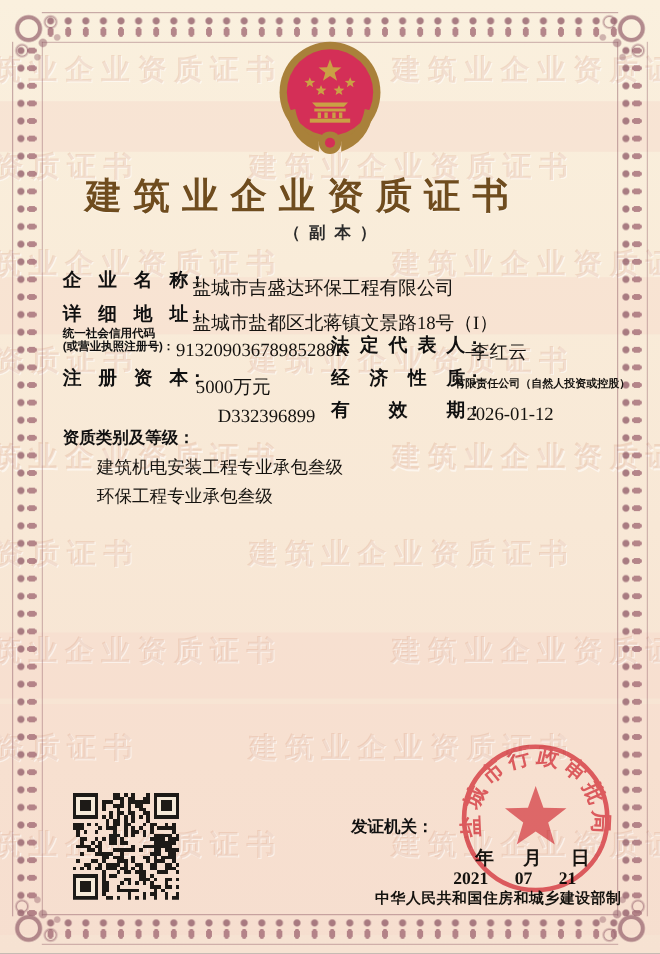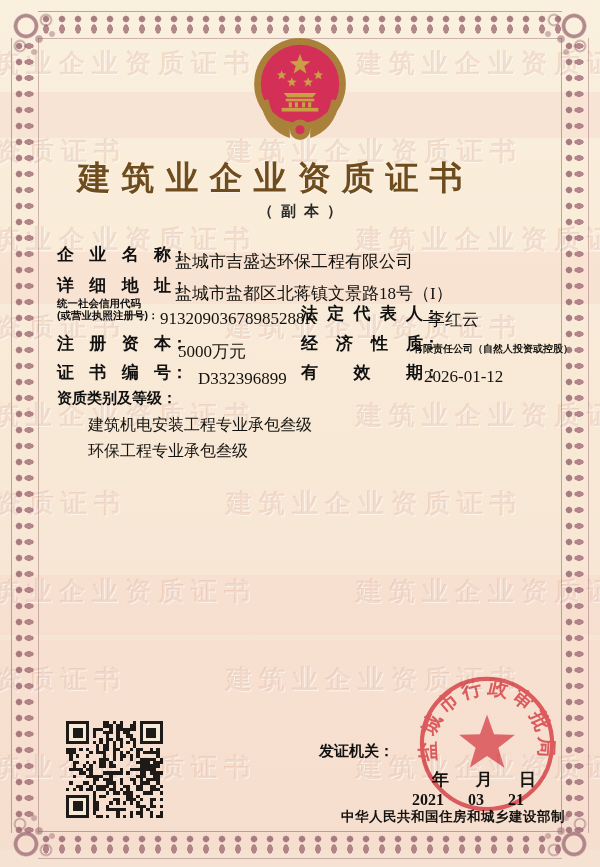--- a/index.html
+++ b/index.html
@@ -147,21 +147,20 @@
 
   <div class="abs lab" style="left:301px;top:302px;text-decoration:underline;"><span class="jl wR">法定代表人</span><span>：</span></div>
   <div class="abs val" style="left:428px;top:308px;">李红云</div>
 
   <div class="abs lab" style="left:57px;top:332px;"><span class="jl wL">注册资本</span><span>：</span></div>
   <div class="abs val" style="left:178px;top:340px;">5000万元</div>
 
   <div class="abs lab" style="left:301px;top:332px;"><span class="jl wR">经济性质</span><span>：</span></div>
   <div class="abs small-val" style="left:413px;top:342px;">有限责任公司（自然人投资或控股）</div>
 
-  <div class="abs lab" style="left:57px;top:361px;"><span class="jl wL">证书编号</span><span>：</span></div>
   <div class="abs val" style="left:177px;top:369px;margin-left:21px;">D332396899</div>
 
   <div class="abs lab" style="left:301px;top:361px;"><span class="jl wR">有效期</span><span>：</span></div>
   <div class="abs val" style="left:424px;top:367px;">2026-01-12</div>
 
   <div class="abs lab" style="left:57px;top:389px;font-size:15px;"><span>资质类别及等级</span><span>：</span></div>
   <div class="abs qline" style="left:88px;top:415px;">建筑机电安装工程专业承包叁级</div>
   <div class="abs qline" style="left:88px;top:441px;">环保工程专业承包叁级</div>
 
   <div class="abs" id="qr-box"><svg viewBox="0 0 29 29" xmlns="http://www.w3.org/2000/svg">
@@ -486,21 +485,21 @@
   <div class="abs lab" style="left:319px;top:742px;font-size:15px;"><span>发证机关</span><span>：</span></div>
 
   <div class="abs bfoot flexrow" style="left:432px;top:768px;width:104px;font-size:17px;">
     <span>年</span>
     <span>月</span>
     <span>日</span>
   </div>
 
   <div class="abs bfoot flexrow" style="left:412px;top:791px;width:112px;font-size:16px;font-family:'Liberation Serif',serif;">
     <span>2021</span>
-    <span>03</span>
+    <span>07</span>
     <span>21</span>
   </div>
 
   <div class="abs bfoot" style="left:341px;top:808px;font-size:13.5px;letter-spacing:.5px;">中华人民共和国住房和城乡建设部制</div>
 
   <div class="abs" id="seal">
     <svg viewBox="0 0 160 160" width="168" height="168">
       <circle cx="80" cy="80" r="62" fill="none" stroke="#df525e" stroke-width="4"></circle>
       <path d="M80 52 L86.7 70.8 L106.6 71.3 L90.8 83.5 L96.5 102.6 L80 91.4 L63.5 102.6 L69.2 83.5 L53.4 71.3 L73.3 70.8 Z" fill="#df525e" opacity=".9"></path>
       <path id="sealArc" d="M 34 102 A 50 50 0 1 1 126 102" fill="none"></path>

